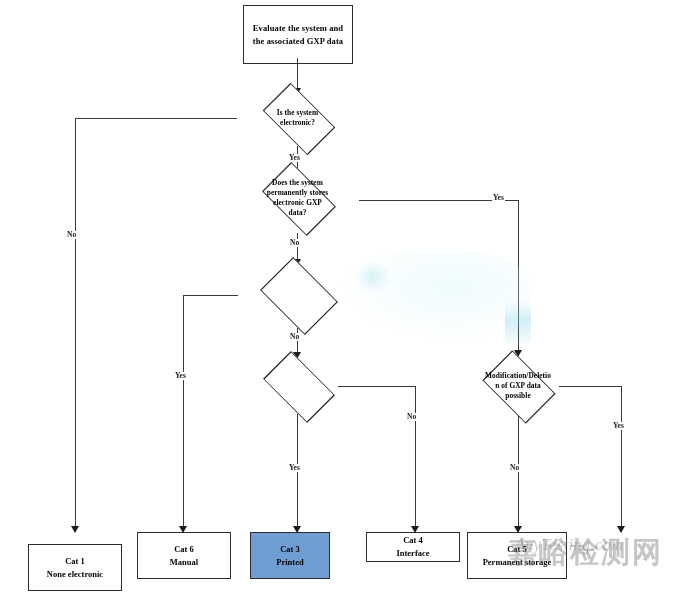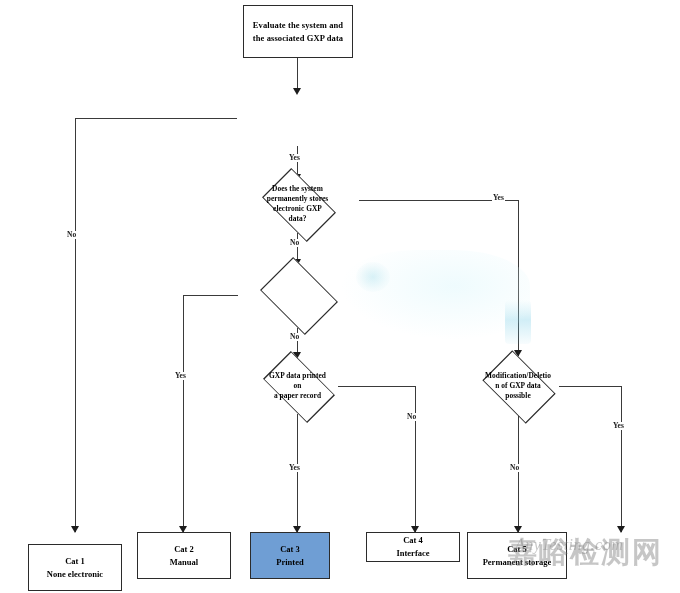--- a/index.html
+++ b/index.html
@@ -139,37 +139,42 @@
     pointer-events: none;
     z-index: 1;
     border-radius: 50%;
   }
 </style>
 </head>
 <body>
 
 <div id="canvas">
 
-  <div class="node proc" style="left:243px; top:5px; width:110px; height:53px;">Evaluate the system and
+  <div class="node proc" style="left:243px; top:5px; width:110px; height:59px;">Evaluate the system and
 the associated GXP data</div>
 
   <div class="ln v" style="left:297px; top:58px; height:34px;"></div>
   <div class="arrow" style="left:293px; top:88px;"></div>
 
+  <div class="decision" style="left:236px; top:90px; width:123px; height:56px;">
+    <div class="dia" style="width:46px; height:46px; margin-left:-23px; margin-top:-23px; transform:rotate(45deg) scale(1.32,0.82);"></div>
+    <div class="dlabel">Is the system
+electronic?</div>
+  </div>
 
   <div class="ln h" style="left:75px; top:118px; width:162px;"></div>
   <div class="ln v" style="left:75px; top:118px; height:414px;"></div>
   <div class="arrow" style="left:71px; top:526px;"></div>
   <div class="edge-label" style="left:66px; top:231px;">No</div>
 
   <div class="ln v" style="left:297px; top:146px; height:34px;"></div>
   <div class="arrow" style="left:293px; top:174px;"></div>
   <div class="edge-label" style="left:288px; top:154px;">Yes</div>
 
-  <div class="decision" style="left:236px; top:175px; width:123px; height:58px;">
+  <div class="decision" style="left:236px; top:169px; width:123px; height:58px;">
     <div class="dia" style="width:46px; height:46px; margin-left:-23px; margin-top:-23px; transform:rotate(45deg) scale(1.32,0.86);"></div>
     <div class="dlabel">Does the system
 permanently stores
 electronic GXP data?</div>
   </div>
 
   <div class="ln h" style="left:359px; top:200px; width:159px;"></div>
   <div class="ln v" style="left:518px; top:200px; height:156px;"></div>
   <div class="arrow" style="left:514px; top:350px;"></div>
   <div class="edge-label" style="left:492px; top:194px;">Yes</div>
@@ -186,22 +191,20 @@
   <div class="ln v" style="left:183px; top:295px; height:237px;"></div>
   <div class="arrow" style="left:179px; top:526px;"></div>
   <div class="edge-label" style="left:174px; top:372px;">Yes</div>
 
   <div class="ln v" style="left:297px; top:328px; height:32px;"></div>
   <div class="arrow" style="left:293px; top:352px;"></div>
   <div class="edge-label" style="left:289px; top:333px;">No</div>
 
   <div class="decision" style="left:236px; top:358px; width:123px; height:56px;">
     <div class="dia" style="width:46px; height:46px; margin-left:-23px; margin-top:-23px; transform:rotate(45deg) scale(1.30,0.82);"></div>
-    <div class="dlabel">GXP data printed on
-a paper record</div>
   </div>
 
   <div class="ln h" style="left:338px; top:386px; width:78px;"></div>
   <div class="ln v" style="left:415px; top:386px; height:146px;"></div>
   <div class="arrow" style="left:411px; top:526px;"></div>
   <div class="edge-label" style="left:406px; top:413px;">No</div>
 
   <div class="ln v" style="left:297px; top:414px; height:118px;"></div>
   <div class="arrow" style="left:293px; top:526px;"></div>
   <div class="edge-label" style="left:288px; top:464px;">Yes</div>
@@ -218,21 +221,21 @@
   <div class="arrow" style="left:617px; top:526px;"></div>
   <div class="edge-label" style="left:612px; top:422px;">Yes</div>
 
   <div class="ln v" style="left:518px; top:416px; height:116px;"></div>
   <div class="arrow" style="left:514px; top:526px;"></div>
   <div class="edge-label" style="left:509px; top:464px;">No</div>
 
   <div class="node terminal" style="left:28px; top:544px; width:94px; height:47px;">Cat 1
 None electronic</div>
 
-  <div class="node terminal" style="left:137px; top:532px; width:94px; height:47px;">Cat 2
+  <div class="node terminal" style="left:137px; top:532px; width:94px; height:47px;">Cat 6
 Manual</div>
 
   <div class="node terminal highlight" style="left:250px; top:532px; width:80px; height:47px;">Cat 3
 Printed</div>
 
   <div class="node terminal" style="left:366px; top:532px; width:94px; height:30px;">Cat 4
 Interface</div>
 
   <div class="node terminal" style="left:467px; top:532px; width:100px; height:47px;">Cat 5
 Permanent storage</div>

